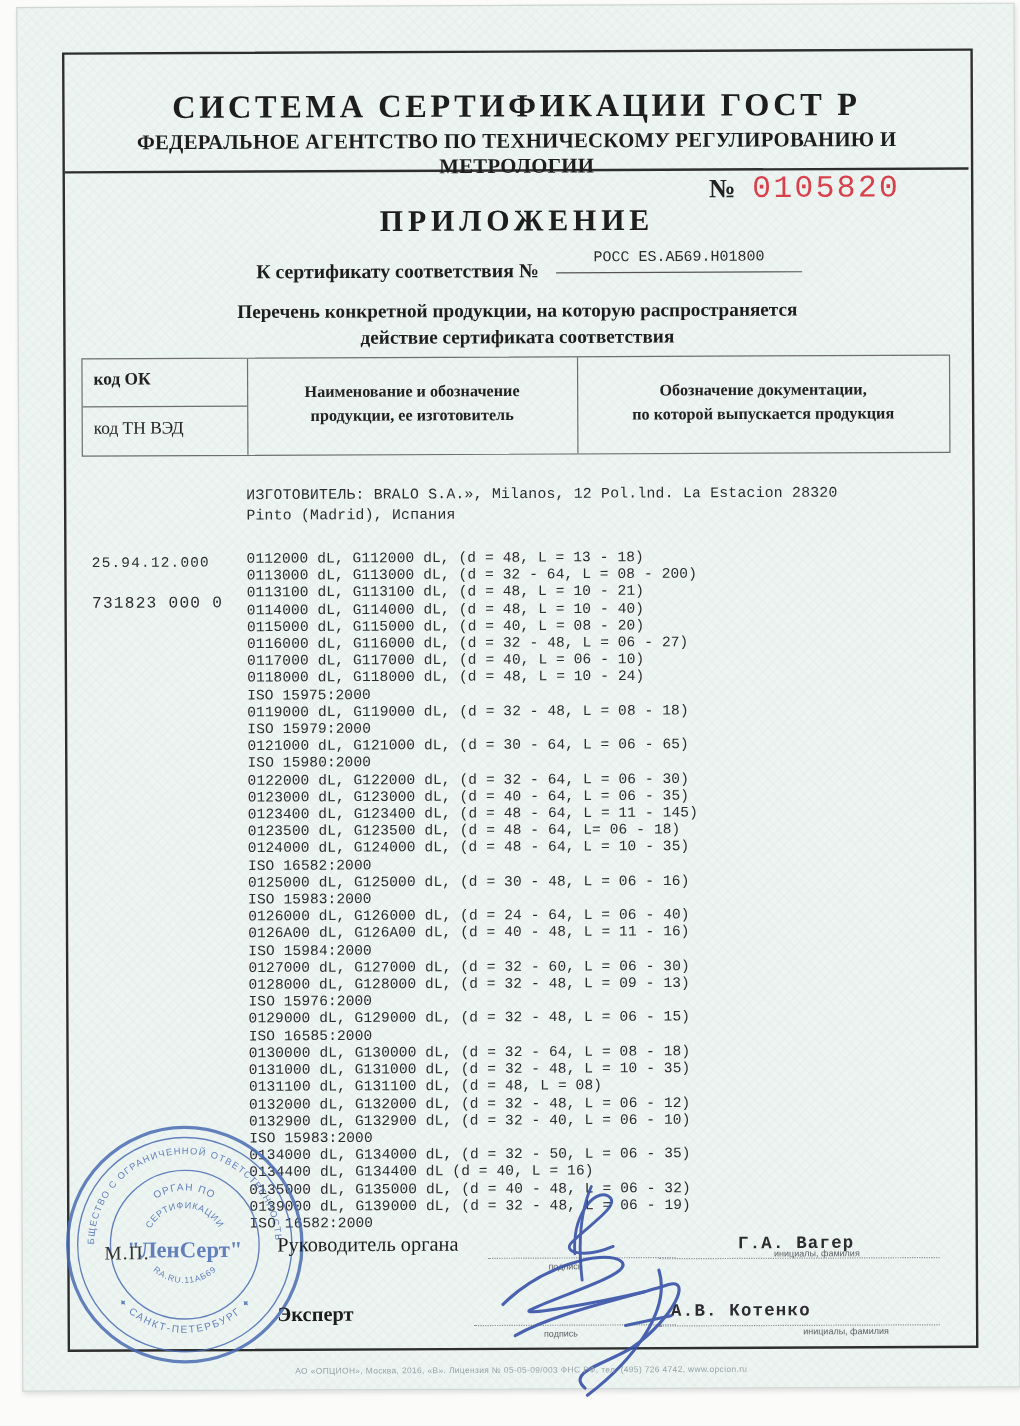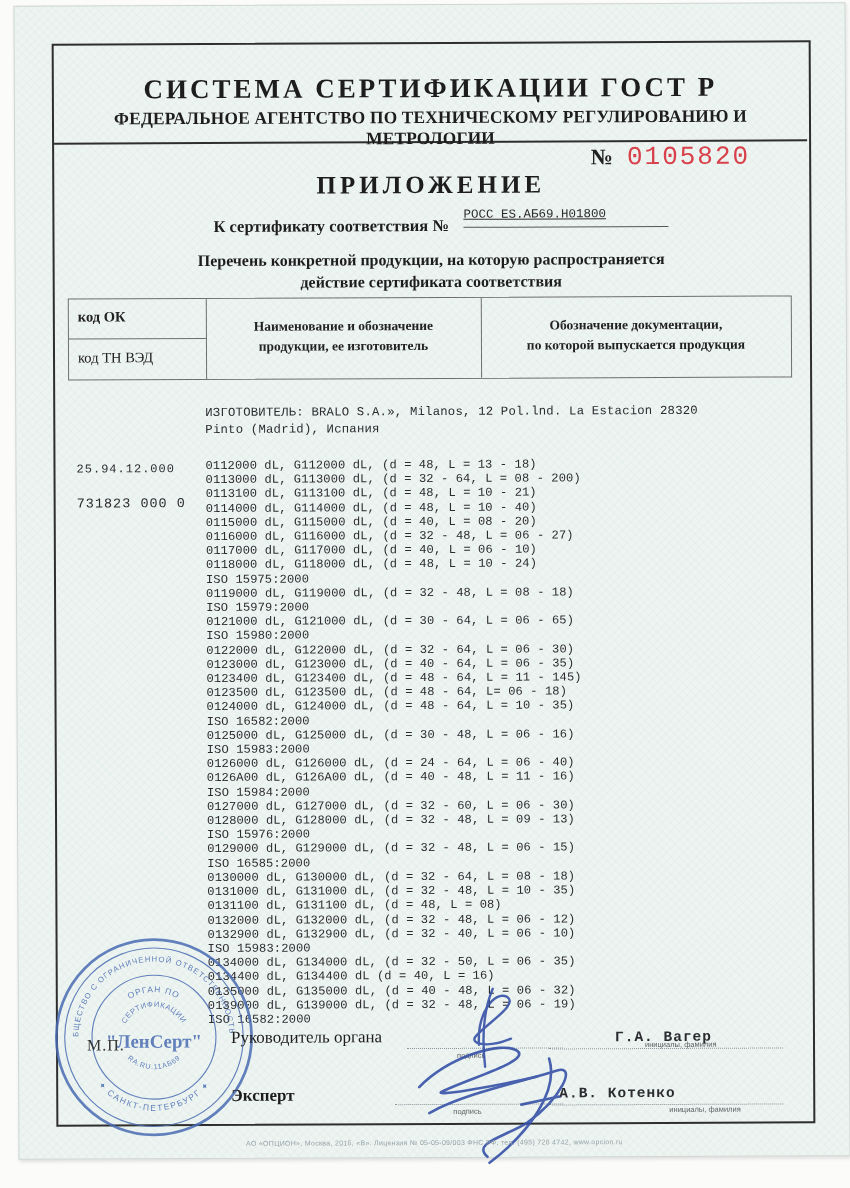--- a/index.html
+++ b/index.html
@@ -46,25 +46,24 @@
   }
   .doc-title{
     position:absolute;left:39px;top:166px;width:753px;text-align:center;
     font-size:25px;font-weight:bold;letter-spacing:4px;color:#1d1d1d;
   }
   .cert-line-label{
     position:absolute;left:198px;top:211px;
     font-size:16.5px;font-weight:bold;color:#1d1d1d;
   }
   .cert-line-value{
-    position:absolute;left:448px;top:203px;width:205px;
+    position:absolute;left:448px;top:203px;width:205px;text-align:center;
     font-family:"Liberation Mono","DejaVu Sans Mono",monospace;
     font-size:12.5px;color:#2c2c2c;padding-bottom:5px;
     border-bottom:1.3px solid #555;
-    text-decoration:underline;
   }
   .subtitle1{
     position:absolute;left:39px;top:246px;width:753px;text-align:center;
     font-size:16px;font-weight:bold;color:#1d1d1d;
   }
   .subtitle2{
     position:absolute;left:39px;top:268px;width:753px;text-align:center;
     font-size:16px;font-weight:bold;color:#1d1d1d;
   }
   .table-box{

